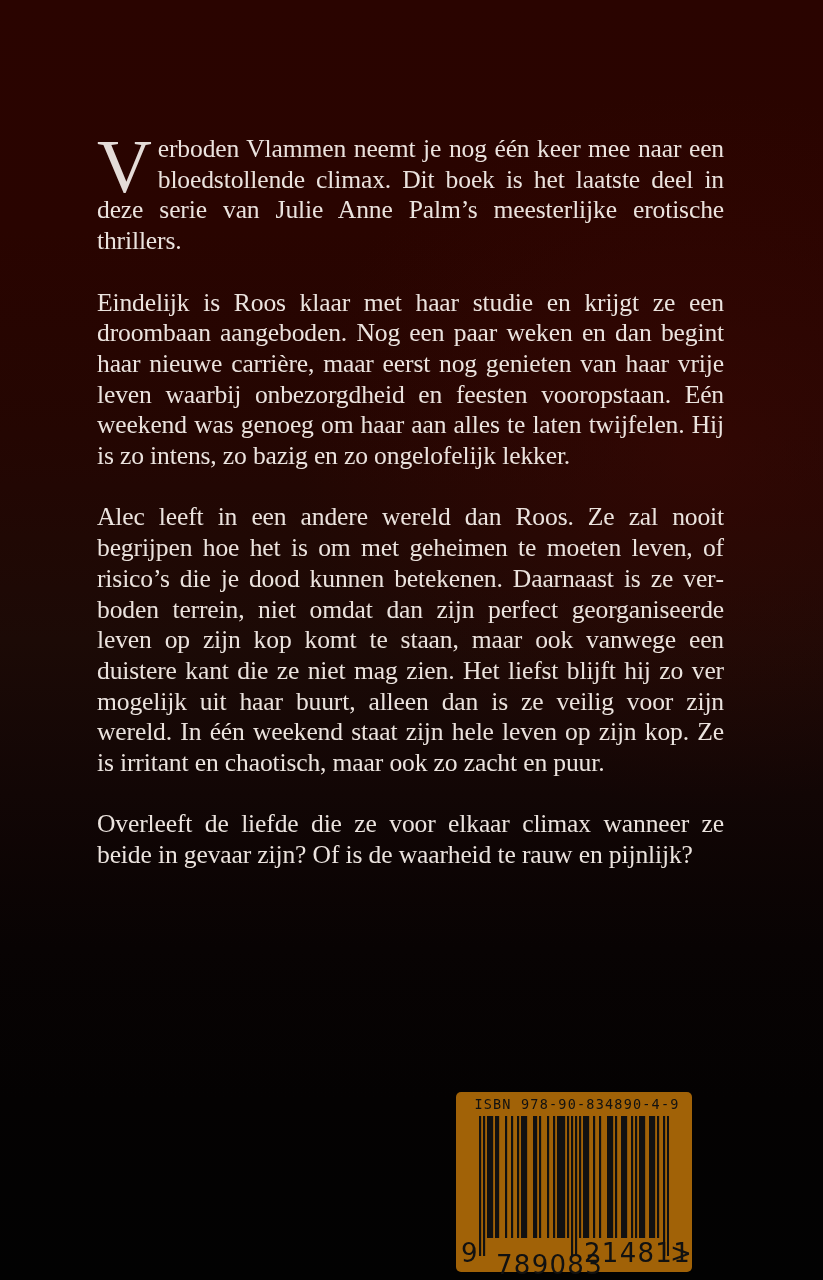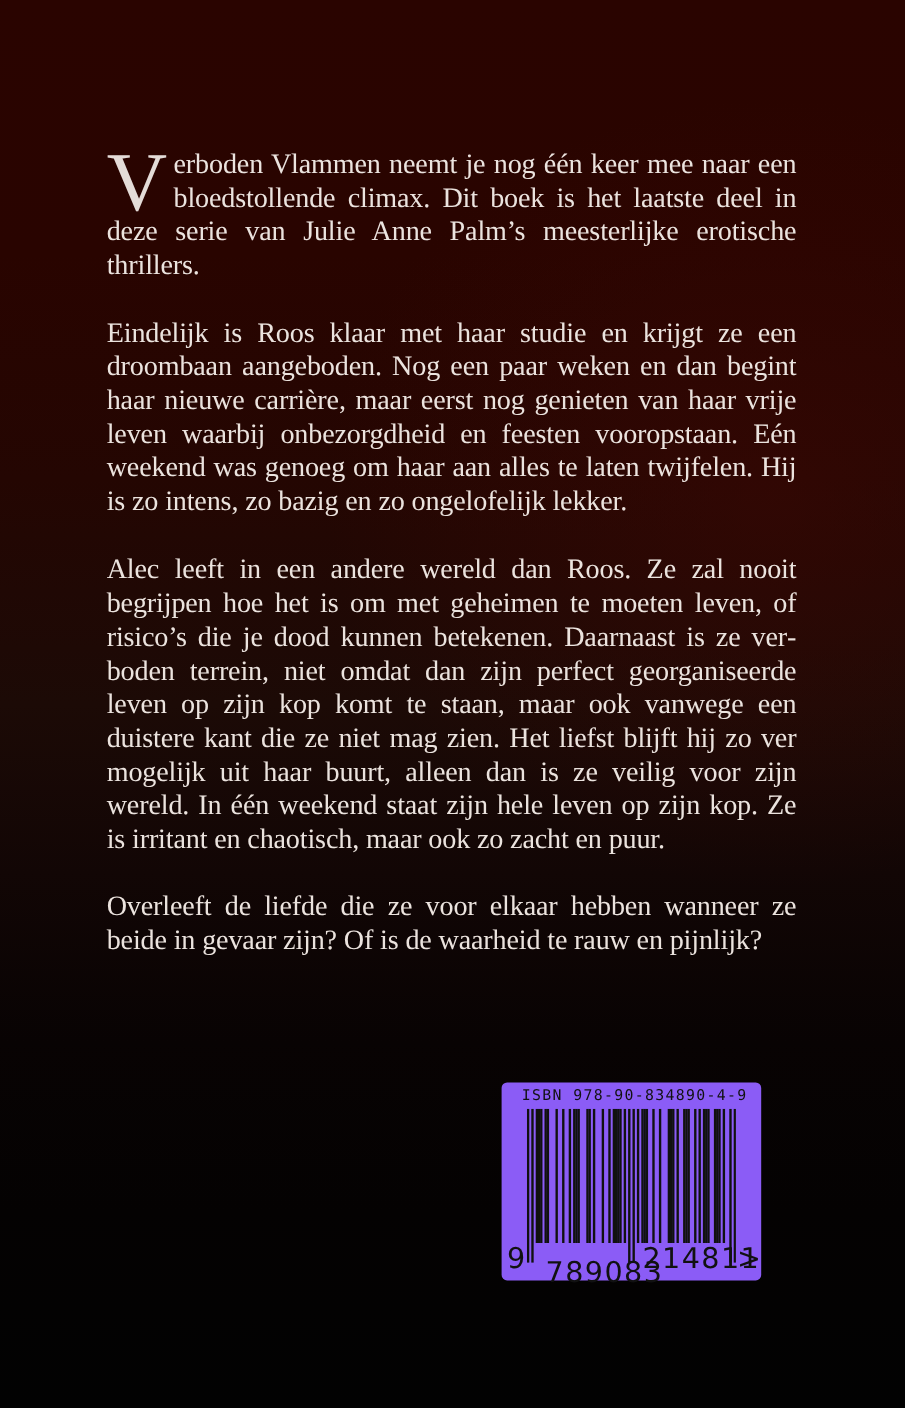--- a/index.html
+++ b/index.html
@@ -42,24 +42,24 @@
       font-size: 76px;
       line-height: 58px;
       height: 58px;
       margin: 3px 6px 0 0;
       color: #e4dcd8;
       font-family: "Liberation Serif", "DejaVu Serif", serif;
     }
     .barcode-box {
       position: absolute;
       left: 456px;
-      top: 984px;
+      top: 1092px;
       width: 236px;
       height: 180px;
-      background: #8b5cf6;
+      background: #a16207;
       border-radius: 5px;
     }
     .isbn-text {
       position: absolute;
       left: 0;
       top: 4px;
       width: 236px;
       text-align: center;
       font-family: "DejaVu Sans Mono", "Liberation Mono", monospace;
       font-size: 13.5px;
@@ -88,21 +88,21 @@
   </style>
 </head>
 <body>
 
 <div class="cover">
 
   <div class="blurb">
     <p><span class="dropcap">V</span><span>erboden Vlammen neemt je nog één keer mee naar een bloedstollende climax. Dit boek is het laatste deel in deze serie van Julie Anne Palm’s meesterlijke erotische thrillers.</span></p>
     <p>Eindelijk is Roos klaar met haar studie en krijgt ze een droombaan aangeboden. Nog een paar weken en dan begint haar nieuwe carrière, maar eerst nog genieten van haar vrije leven waarbij onbezorgdheid en feesten vooropstaan. Eén weekend was genoeg om haar aan alles te laten twijfelen. Hij is zo intens, zo bazig en zo ongelofelijk lekker.</p>
     <p>Alec leeft in een andere wereld dan Roos. Ze zal nooit begrijpen hoe het is om met geheimen te moeten leven, of risico’s die je dood kunnen betekenen. Daarnaast is ze ver­boden terrein, niet omdat dan zijn perfect georganiseerde leven op zijn kop komt te staan, maar ook vanwege een duistere kant die ze niet mag zien. Het liefst blijft hij zo ver mogelijk uit haar buurt, alleen dan is ze veilig voor zijn wereld. In één weekend staat zijn hele leven op zijn kop. Ze is irritant en chaotisch, maar ook zo zacht en puur.</p>
-    <p>Overleeft de liefde die ze voor elkaar hebben wanneer ze beide in gevaar zijn? Of is de waarheid te rauw en pijnlijk?</p>
+    <p>Overleeft de liefde die ze voor elkaar climax wanneer ze beide in gevaar zijn? Of is de waarheid te rauw en pijnlijk?</p>
   </div>
 
   <div class="barcode-box">
     <div class="isbn-text">ISBN 978-90-834890-4-9</div>
     <svg class="bars" id="barcode-svg" width="190" height="140" viewBox="0 0 190 140">
         <rect x="0.00" y="0" width="2.15" height="140" fill="#111111"></rect>
         <rect x="4.00" y="0" width="2.15" height="140" fill="#111111"></rect>
         <rect x="8.00" y="0" width="2.15" height="122" fill="#111111"></rect>
         <rect x="10.00" y="0" width="2.15" height="122" fill="#111111"></rect>
         <rect x="12.00" y="0" width="2.15" height="122" fill="#111111"></rect>

